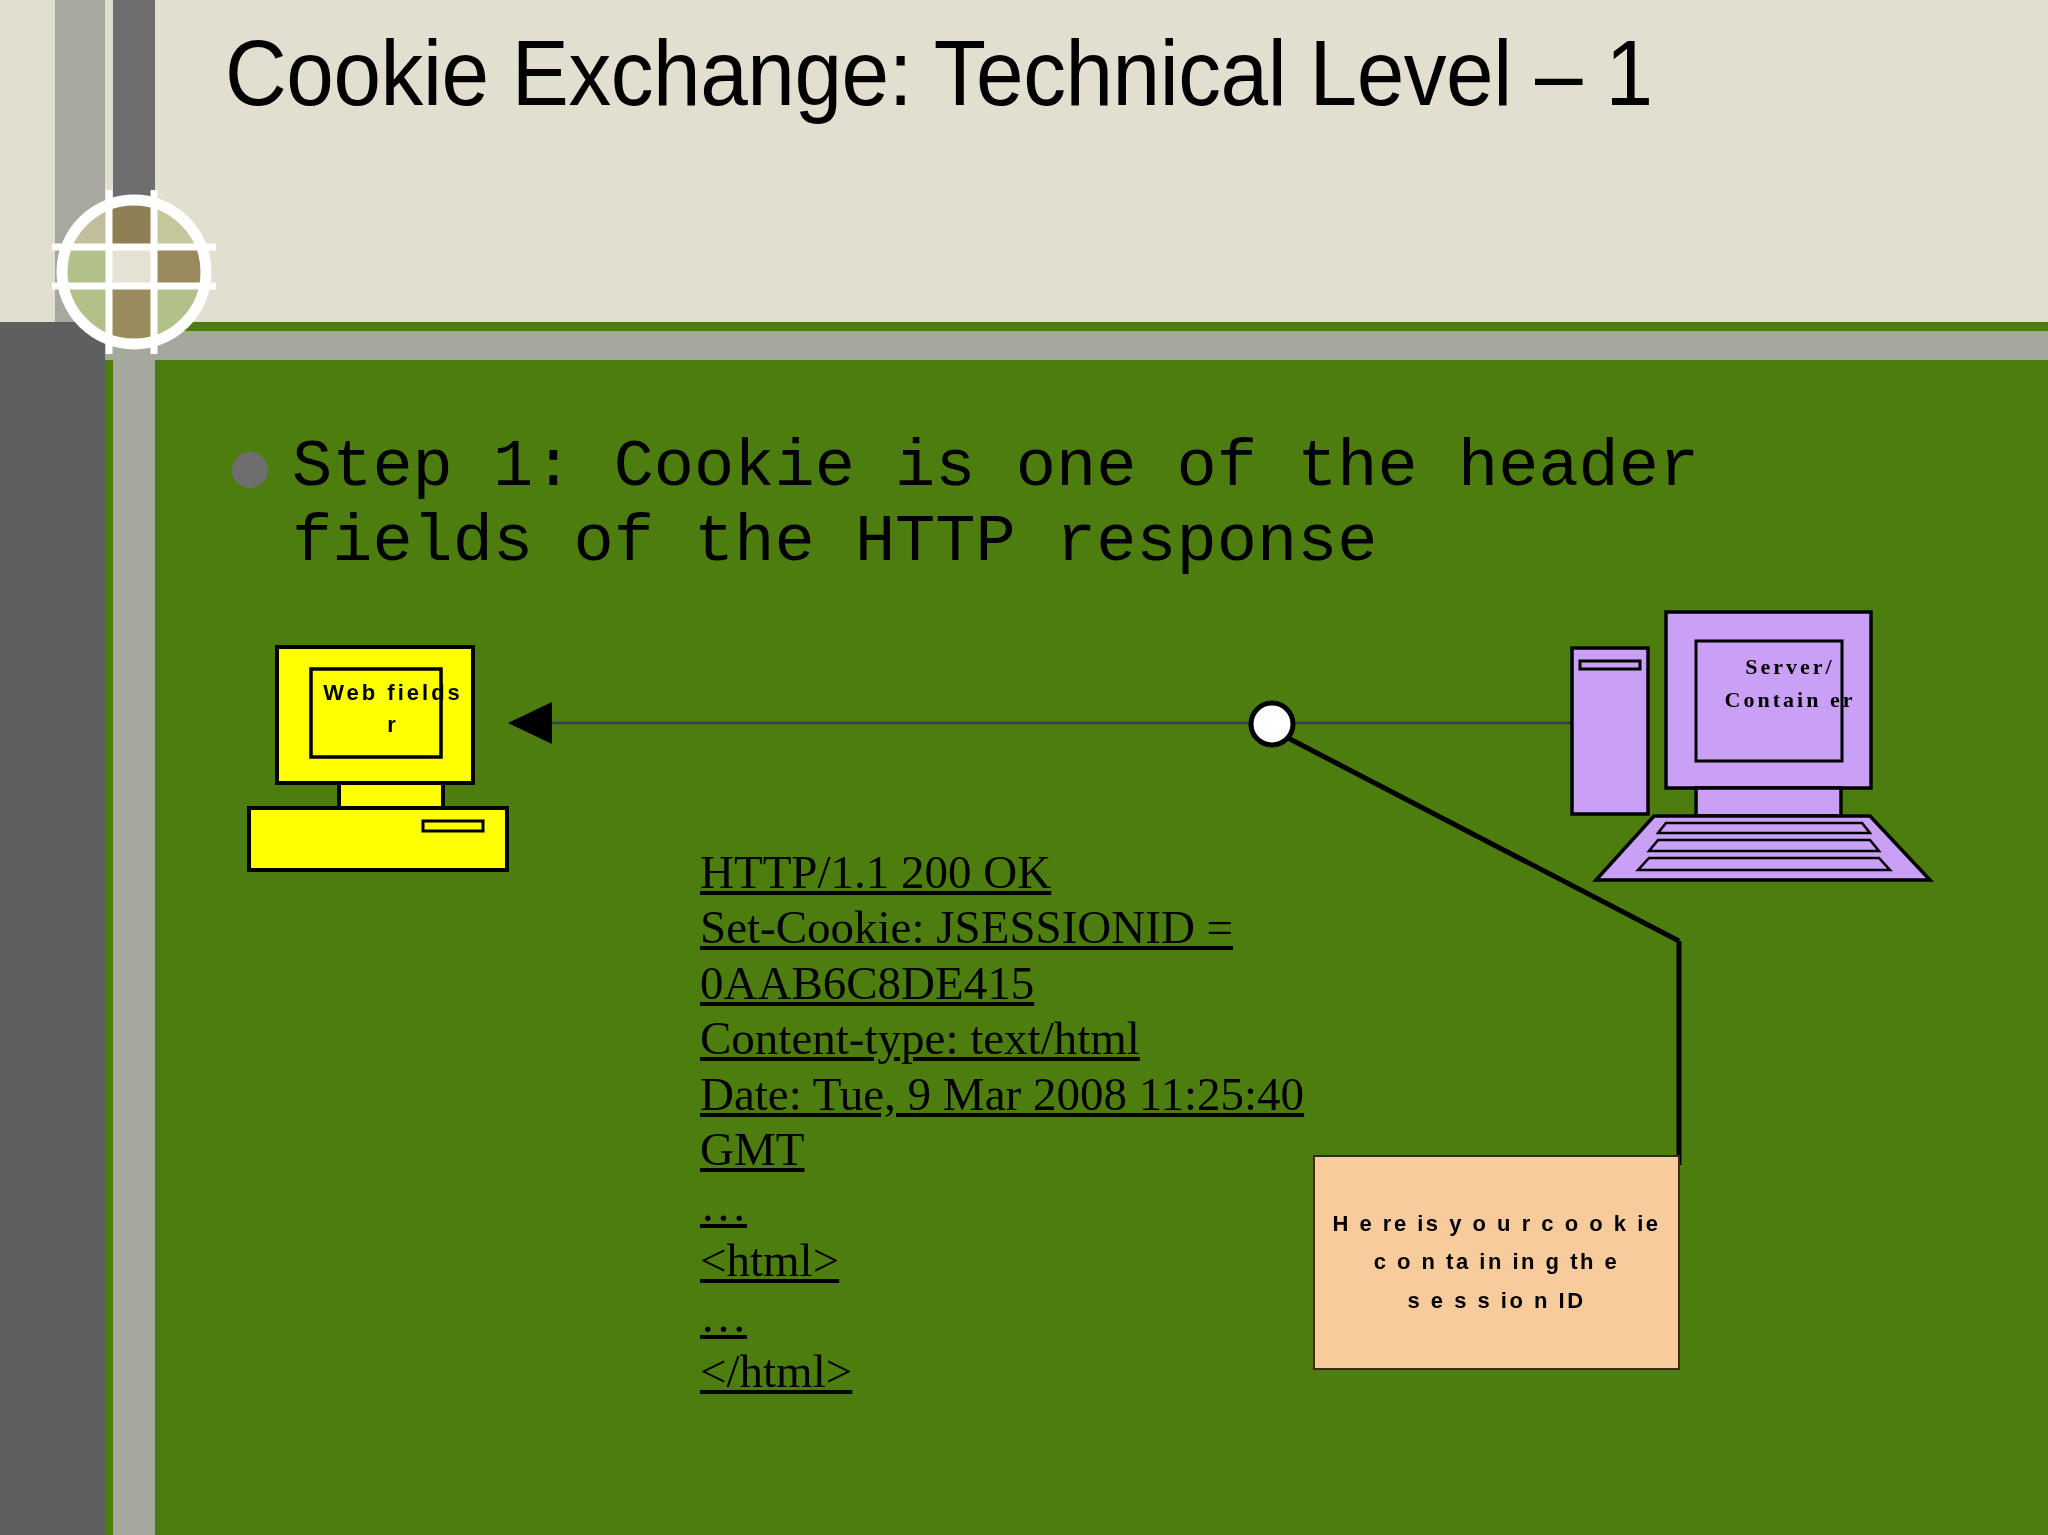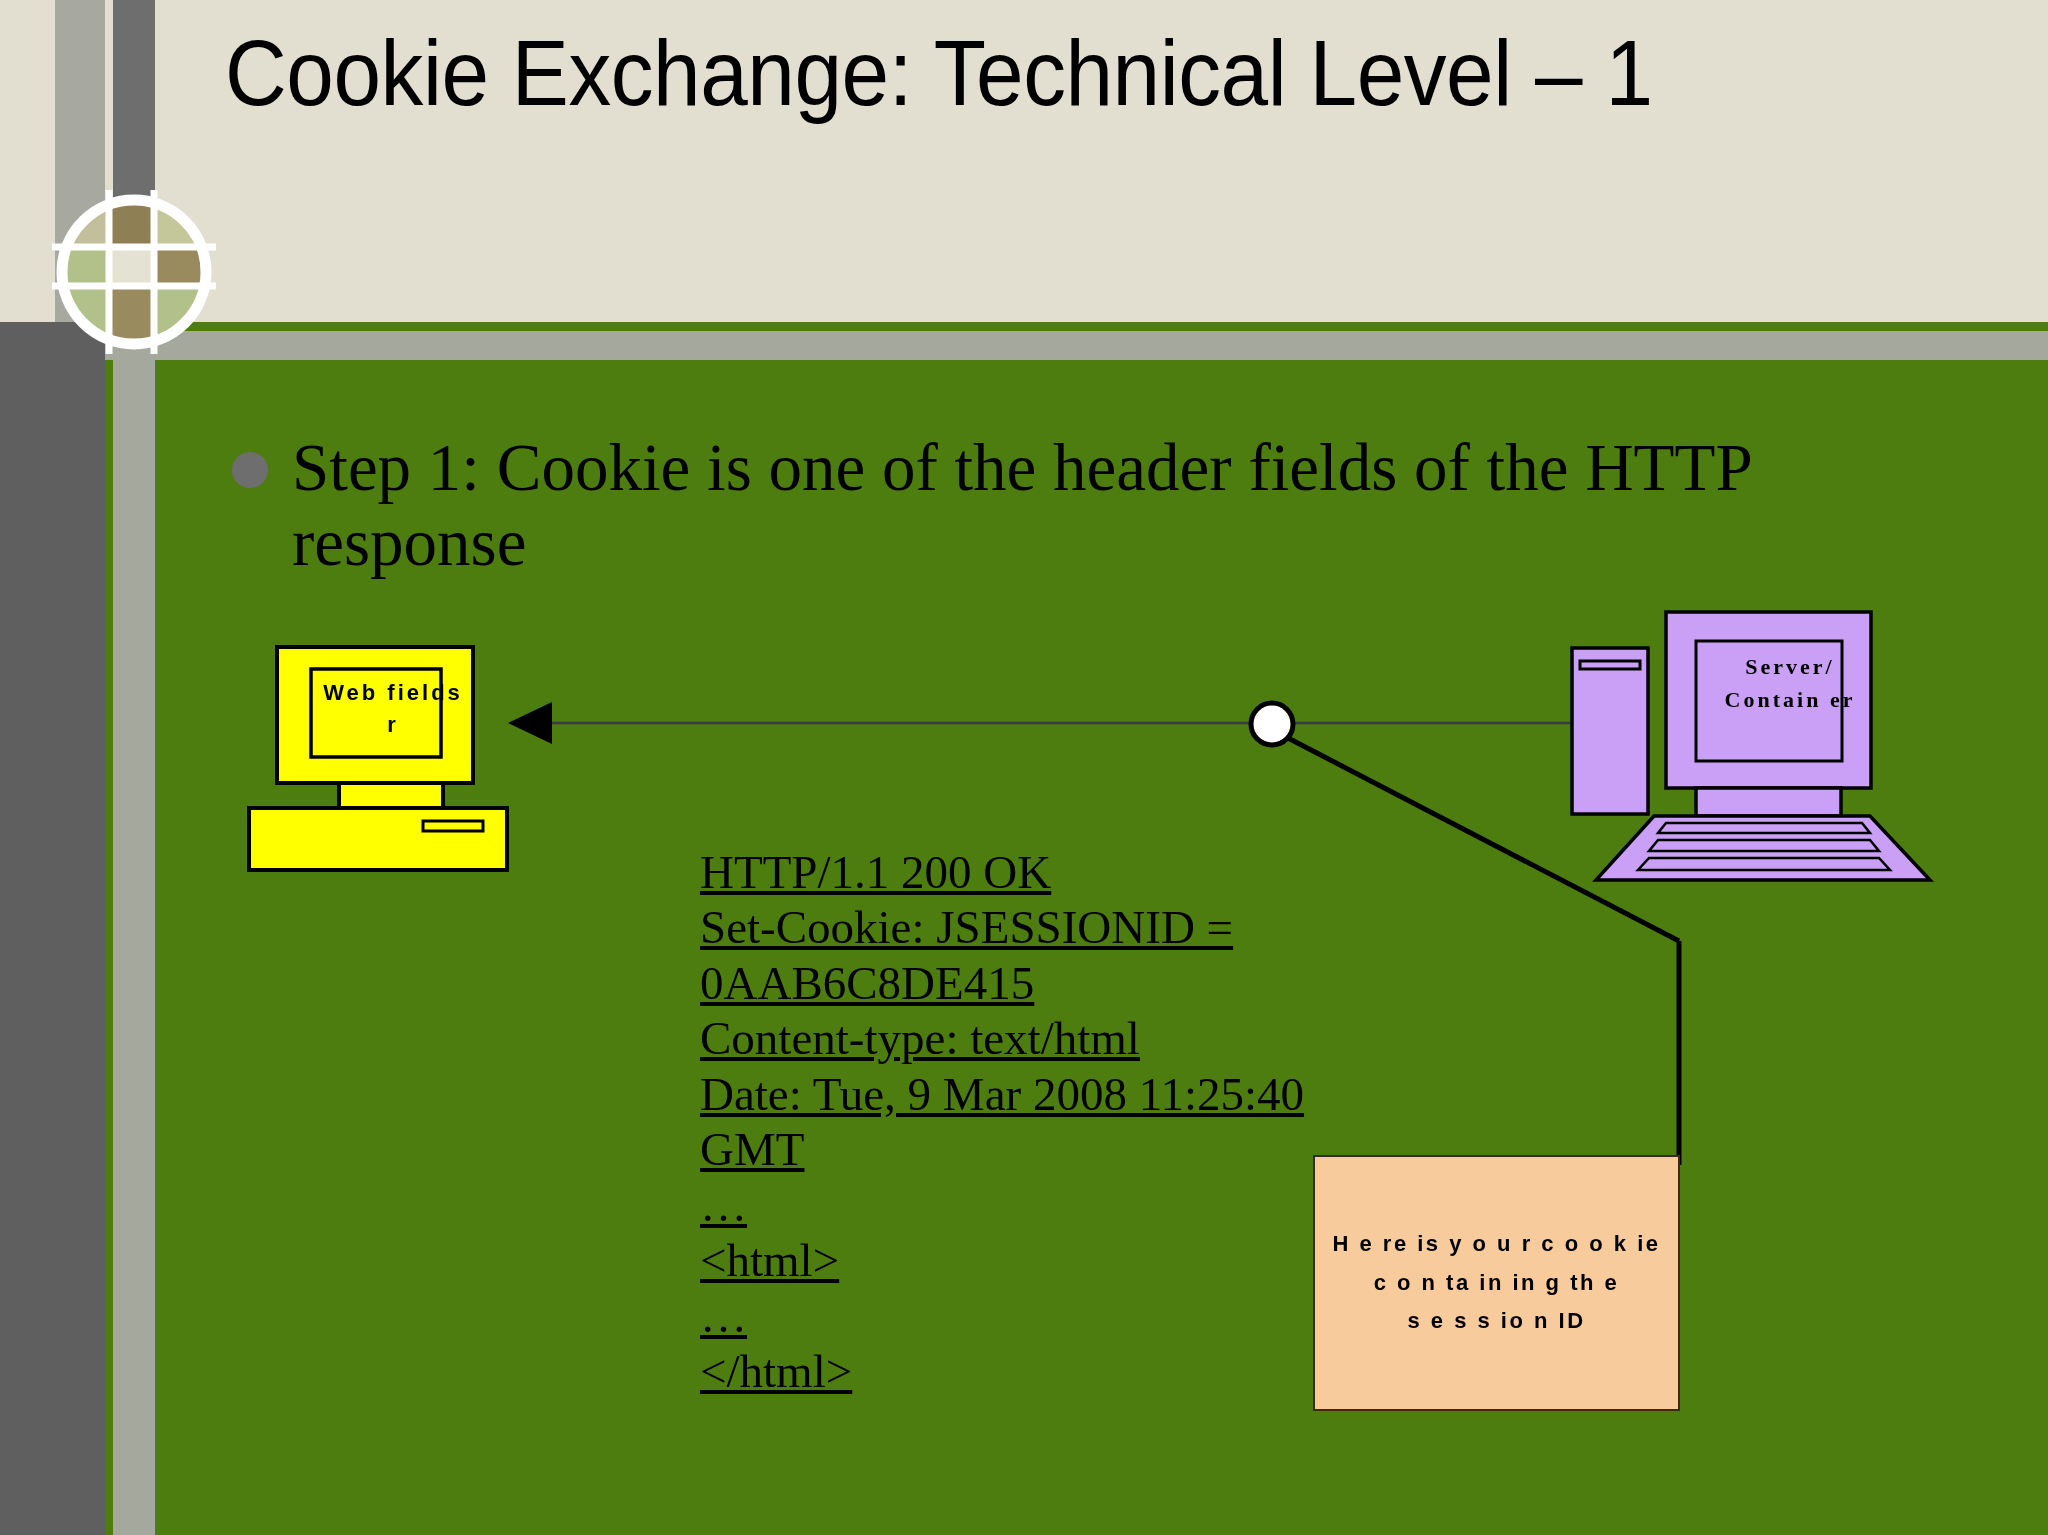--- a/index.html
+++ b/index.html
@@ -63,21 +63,21 @@
   .bullet-row{
     position:absolute;left:232px;top:430px;width:1700px;
     display:flex;align-items:flex-start;
   }
   .bullet-dot{
     width:36px;height:36px;border-radius:50%;
     background:#6e6e6e;
     margin-top:22px;margin-right:24px;flex:none;
   }
   .bullet-text{
-    font-family:Liberation Serif, serif;
+    font-family:Liberation Mono, monospace;
     font-size:67px;line-height:1.12;color:#000;
     max-width:1640px;
   }
 
   
   .http-block{
     position:absolute;left:700px;top:845px;
     font-family:"Liberation Serif", serif;
     font-size:47px;line-height:1.18;color:#000;
     white-space:pre-line;
@@ -110,21 +110,21 @@
   }
 
   
   .connectors{
     position:absolute;left:0;top:0;width:2048px;height:1535px;
     pointer-events:none;
   }
 
   
   .callout{
-    position:absolute;left:1313px;top:1155px;width:367px;height:256px;
+    position:absolute;left:1313px;top:1155px;width:367px;height:215px;
     background:#f8cb9c;border:2px solid #3b2a1c;
     box-sizing:border-box;
     display:flex;align-items:center;justify-content:center;
   }
   .callout-text{
     font-family:"Liberation Sans", sans-serif;
     font-weight:bold;font-size:22px;line-height:1.75;
     letter-spacing:2.5px;text-align:center;color:#000;
     white-space:pre-line;
   }

